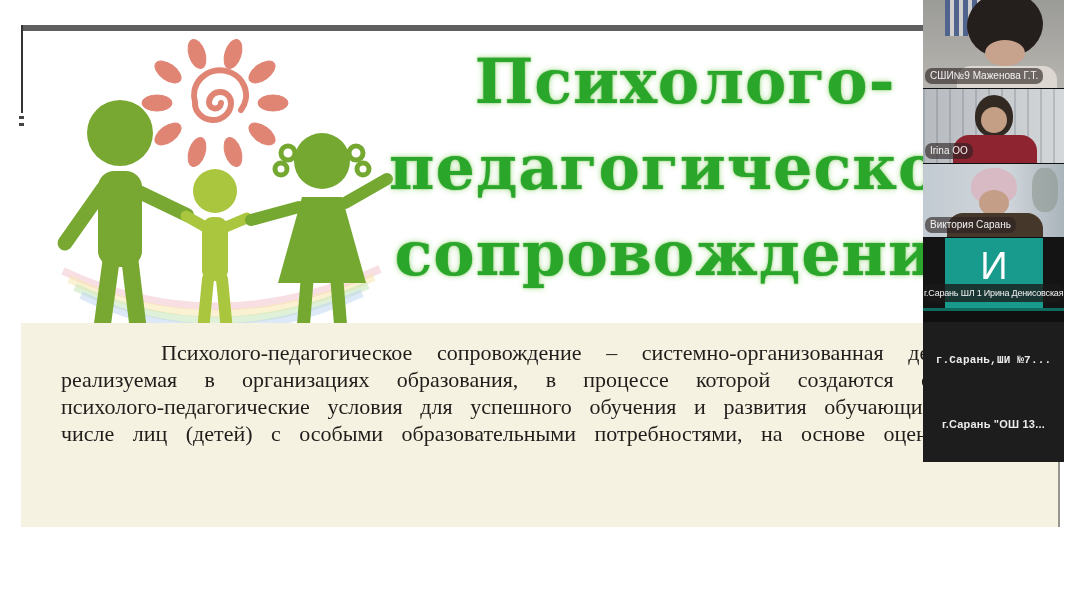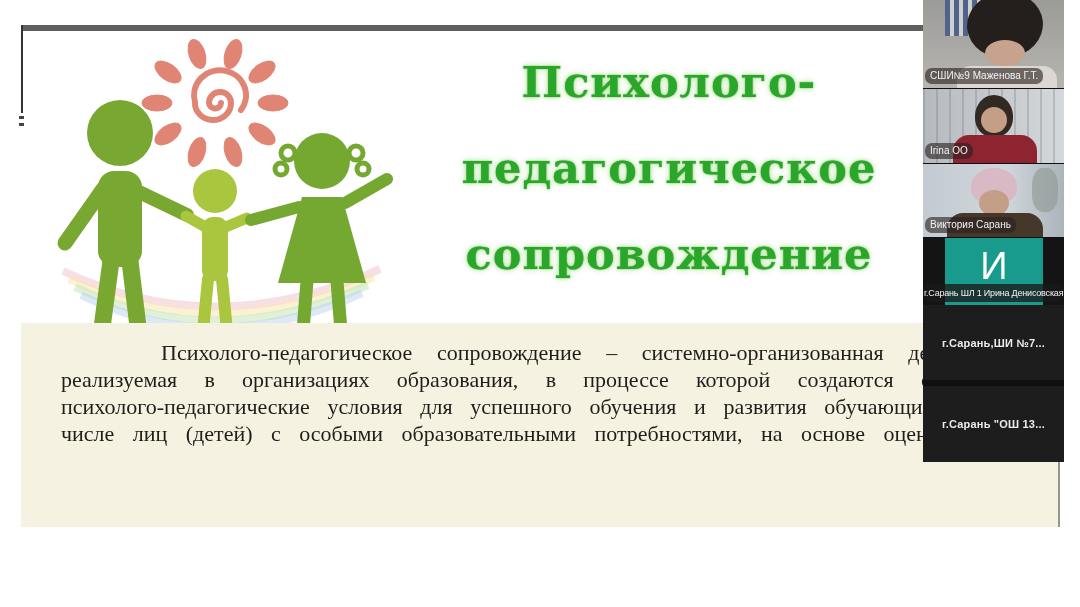--- a/index.html
+++ b/index.html
@@ -8,22 +8,22 @@
 
   
   .slide{position:absolute;left:21px;top:25px;width:1041px;height:502px;background:#ffffff;}
   .slide-topbar{position:absolute;left:0;top:0;width:100%;height:6px;background:var(--topbar-gray,#5f5f5f);}
   .slide-leftline{position:absolute;left:0;top:0;width:2px;height:88px;background:#333;}
   .left-marks{position:absolute;left:-2px;top:91px;width:5px;}
   .left-marks i{display:block;width:5px;height:3px;background:#444;margin-bottom:4px;}
 
   .logo{position:absolute;left:14px;top:6px;}
 
-  .title{position:absolute;left:348px;top:14px;width:600px;text-align:center;
-         font-family:"DejaVu Serif",serif;font-weight:bold;font-size:43px;line-height:86px;
+  .title{position:absolute;left:364px;top:14px;width:600px;text-align:center;
+         font-family:"DejaVu Serif",serif;font-weight:bold;font-size:62px;line-height:86px;
          color:var(--title-green,#2aa62a);
          text-shadow:0 0 6px var(--title-glow,#aade93),0 0 2px var(--title-glow,#aade93),0 0 1px #1c7a1c;
          letter-spacing:1px;}
 
   .textbox{position:absolute;left:0;top:298px;width:1039px;height:204px;
            background:var(--cream,#f5f2e1);border-right:2px solid #96968f;
            box-sizing:border-box;padding:16px 20px 0 40px;
            font-family:"Liberation Serif",serif;font-size:22px;line-height:27px;
            color:var(--body-text,#201d1b);}
   .bline{margin:0;text-align:justify;text-align-last:justify;white-space:nowrap;overflow:hidden;}
@@ -66,21 +66,21 @@
   .t3 .face{position:absolute;left:56px;top:26px;width:30px;height:26px;border-radius:50%;background:#c49e87;}
   .t3 .collar{position:absolute;left:24px;bottom:0;width:96px;height:24px;border-radius:16px 16px 0 0;background:#46372b;}
 
   
   .t4{top:238px;height:73px;background:#141414;border-bottom:3px solid #0e6b60;box-sizing:border-box;}
   .t4 .square{position:absolute;left:22px;top:0;width:98px;height:70px;background:var(--teal-tile,#189a8c);}
   .t4 .initial{position:absolute;left:22px;top:2px;width:98px;height:52px;display:flex;align-items:center;
         justify-content:center;color:#fff;font-size:38px;font-family:"Liberation Sans",sans-serif;}
 
   
-  .t5{top:305px;height:75px;background:var(--tile-black,#1d1d1d);}
+  .t5{top:322px;height:75px;background:var(--tile-black,#1d1d1d);font-family:Liberation Mono, monospace;}
   .t6{top:386px;height:76px;background:var(--tile-black,#1d1d1d);}
 </style>
 </head>
 <body>
 
 <div class="screen">
 
   <div class="slide">
     <div class="slide-topbar"></div>
     <div class="slide-leftline"></div>

